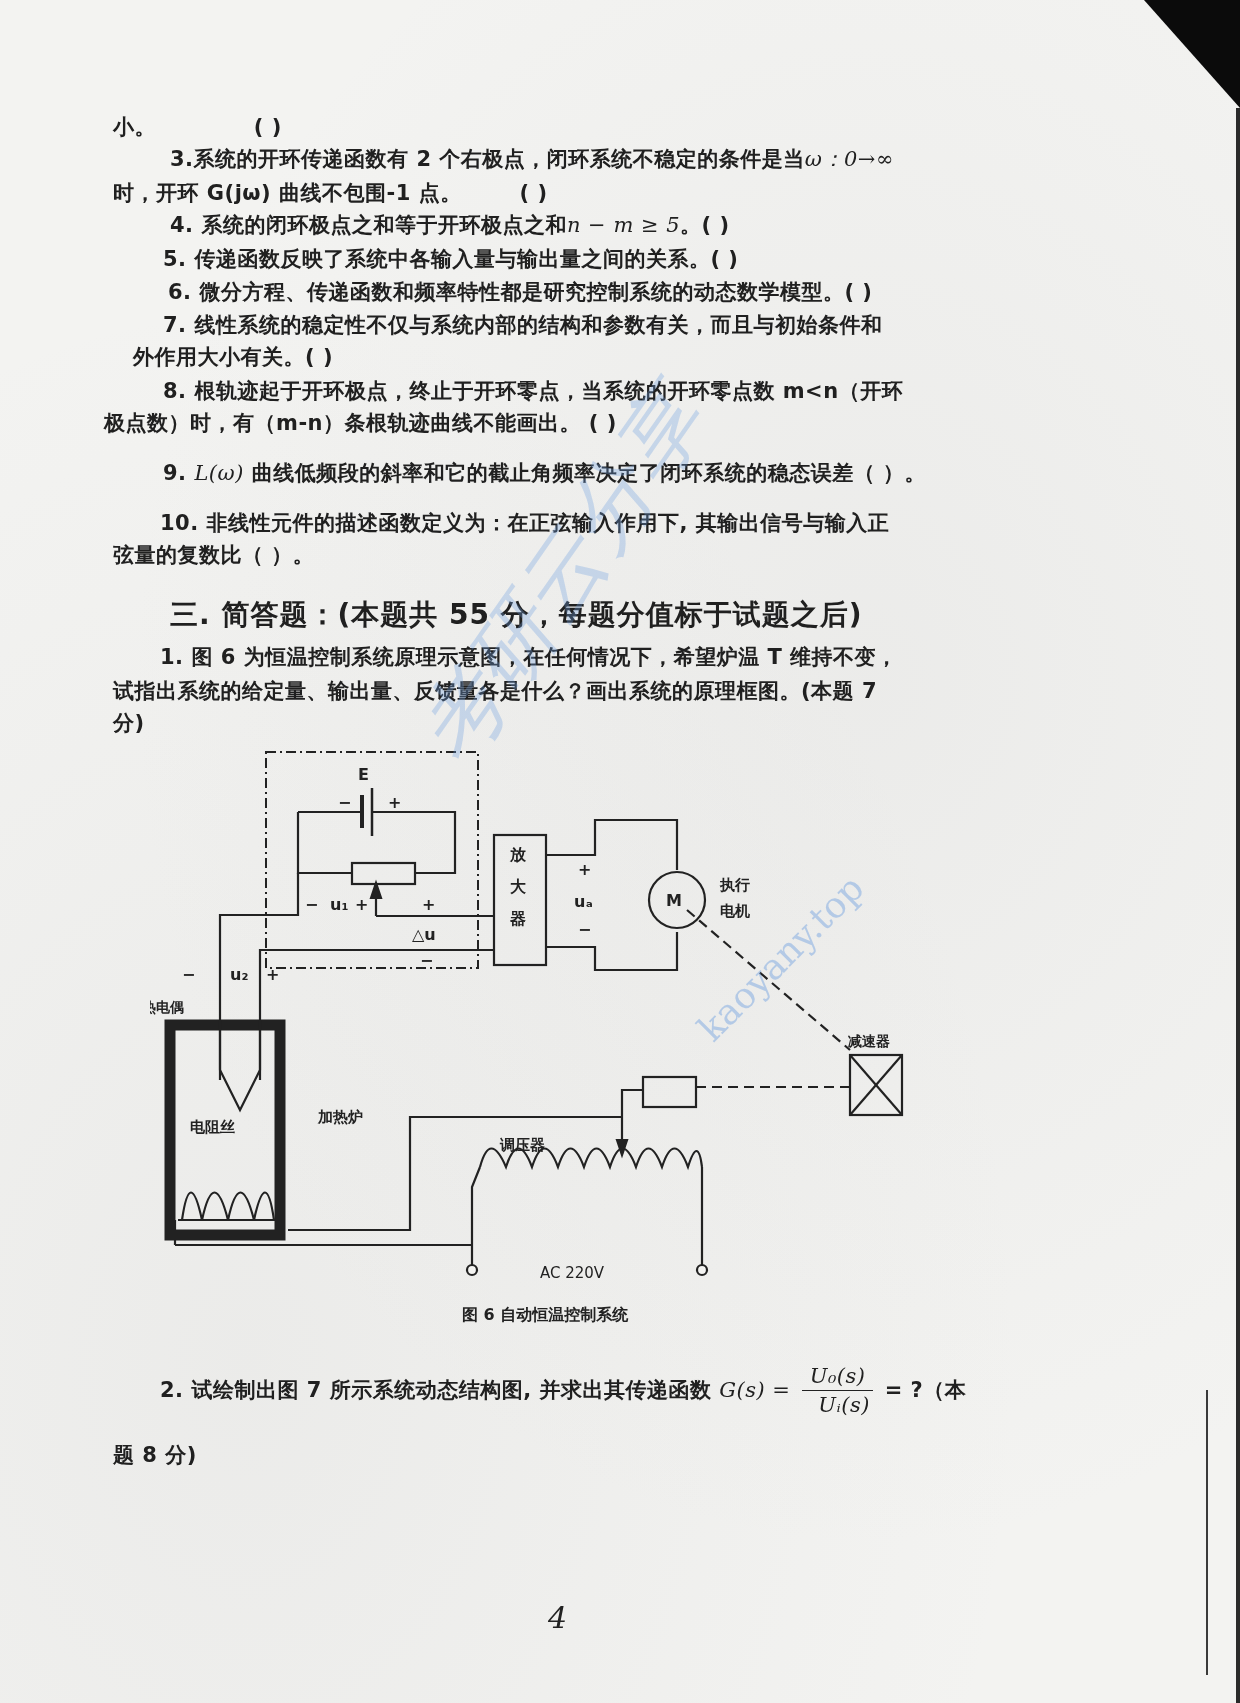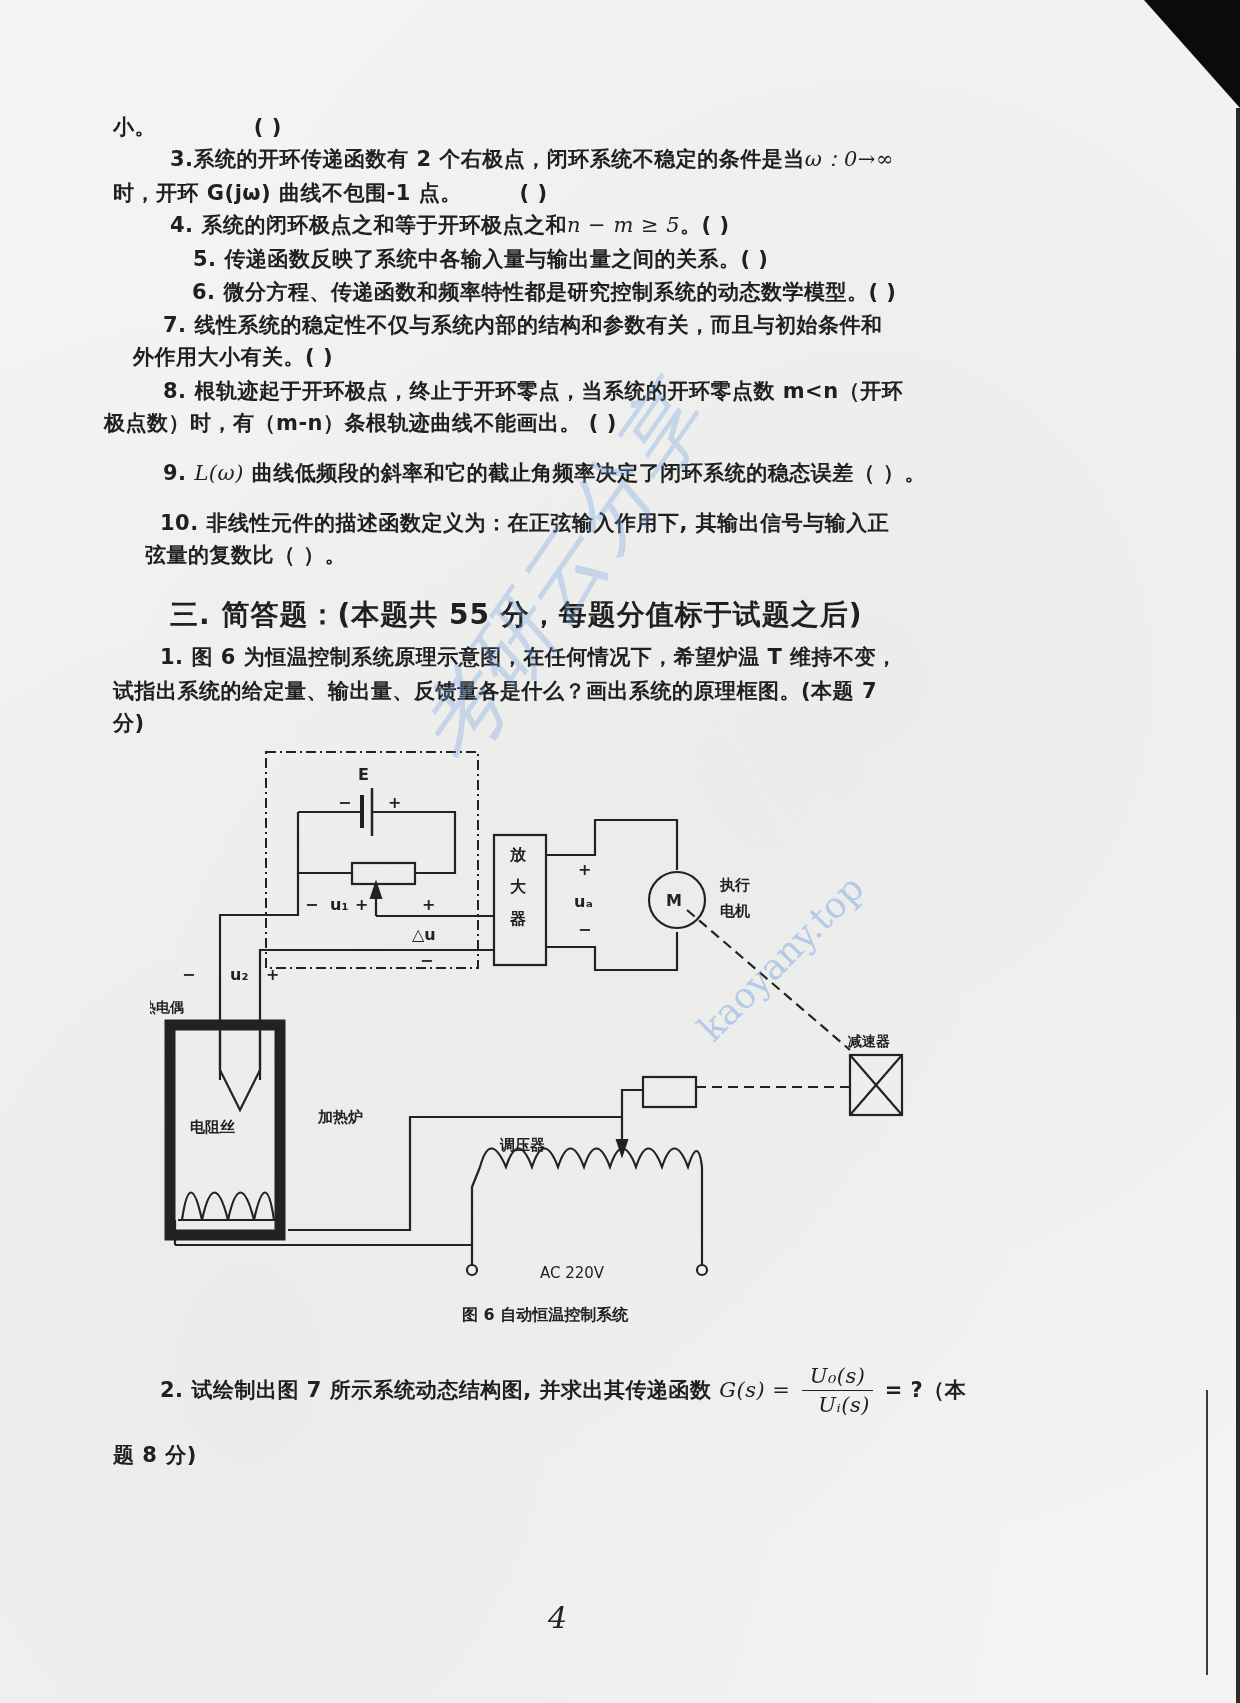--- a/index.html
+++ b/index.html
@@ -68,35 +68,35 @@
 </div>
 <div class="line" style="left:113px; top:178px;">
   <span>时，开环 G(jω) 曲线不包围-1 点。</span>
   <span style="margin-left:50px;">(          )</span>
 </div>
 
 <div class="line" style="left:170px; top:210px;">
   <span>4.  系统的闭环极点之和等于开环极点之和</span><span class="math-i">n − m ≥ 5</span><span>。(     )</span>
 </div>
 
-<div class="line" style="left:163px; top:244px;margin-left:30px;">5.  传递函数反映了系统中各输入量与输出量之间的关系。(          )</div>
-<div class="line" style="left:168px; top:277px;margin-left:24px;">6.  微分方程、传递函数和频率特性都是研究控制系统的动态数学模型。(  )</div>
+<div class="line" style="left:163px; top:244px;">5.  传递函数反映了系统中各输入量与输出量之间的关系。(          )</div>
+<div class="line" style="left:168px; top:277px;">6.  微分方程、传递函数和频率特性都是研究控制系统的动态数学模型。(  )</div>
 <div class="line" style="left:163px; top:310px;">7.  线性系统的稳定性不仅与系统内部的结构和参数有关，而且与初始条件和</div>
 <div class="line" style="left:113px; top:342px;margin-left:20px;">外作用大小有关。(          )</div>
 <div class="line" style="left:163px; top:376px;">8.  根轨迹起于开环极点，终止于开环零点，当系统的开环零点数 m&lt;n（开环</div>
 <div class="line" style="left:104px; top:408px;">极点数）时，有（m-n）条根轨迹曲线不能画出。  (          )</div>
 
 <div class="line" style="left:163px; top:458px;">
   <span>9.</span>
   <span class="math-i">L(ω)</span>
   <span>曲线低频段的斜率和它的截止角频率决定了闭环系统的稳态误差（  ）。</span>
 </div>
 
 <div class="line" style="left:160px; top:508px;">10.  非线性元件的描述函数定义为：在正弦输入作用下, 其输出信号与输入正</div>
-<div class="line" style="left:113px; top:540px;margin-left:32px;">弦量的复数比（       ）。</div>
+<div class="line" style="left:113px; top:540px;">弦量的复数比（       ）。</div>
 
 <div class="line heading" style="left:170px; top:600px;">三.  简答题：(本题共 55 分，每题分值标于试题之后)</div>
 <div class="line" style="left:160px; top:642px;">1.  图 6 为恒温控制系统原理示意图，在任何情况下，希望炉温 T 维持不变，</div>
 <div class="line" style="left:113px; top:676px;">试指出系统的给定量、输出量、反馈量各是什么？画出系统的原理框图。(本题 7</div>
 <div class="line" style="left:113px; top:708px;">分)</div>
 
 <div class="figure">
   <svg width="800" height="560" viewBox="0 0 800 560">
     <g stroke="#222" stroke-width="2.2" fill="none">
 

